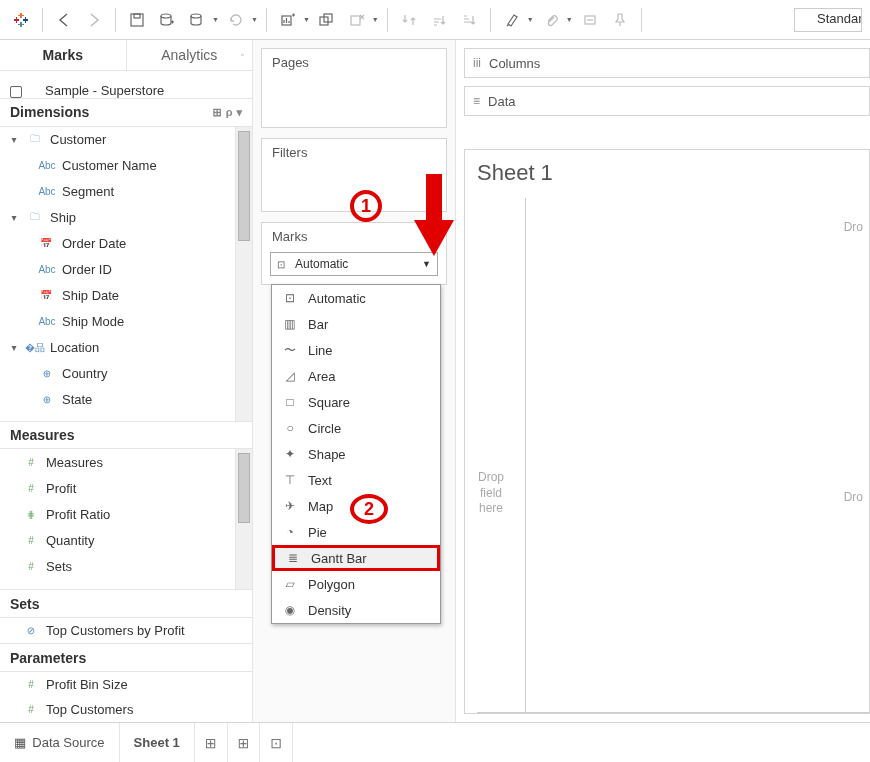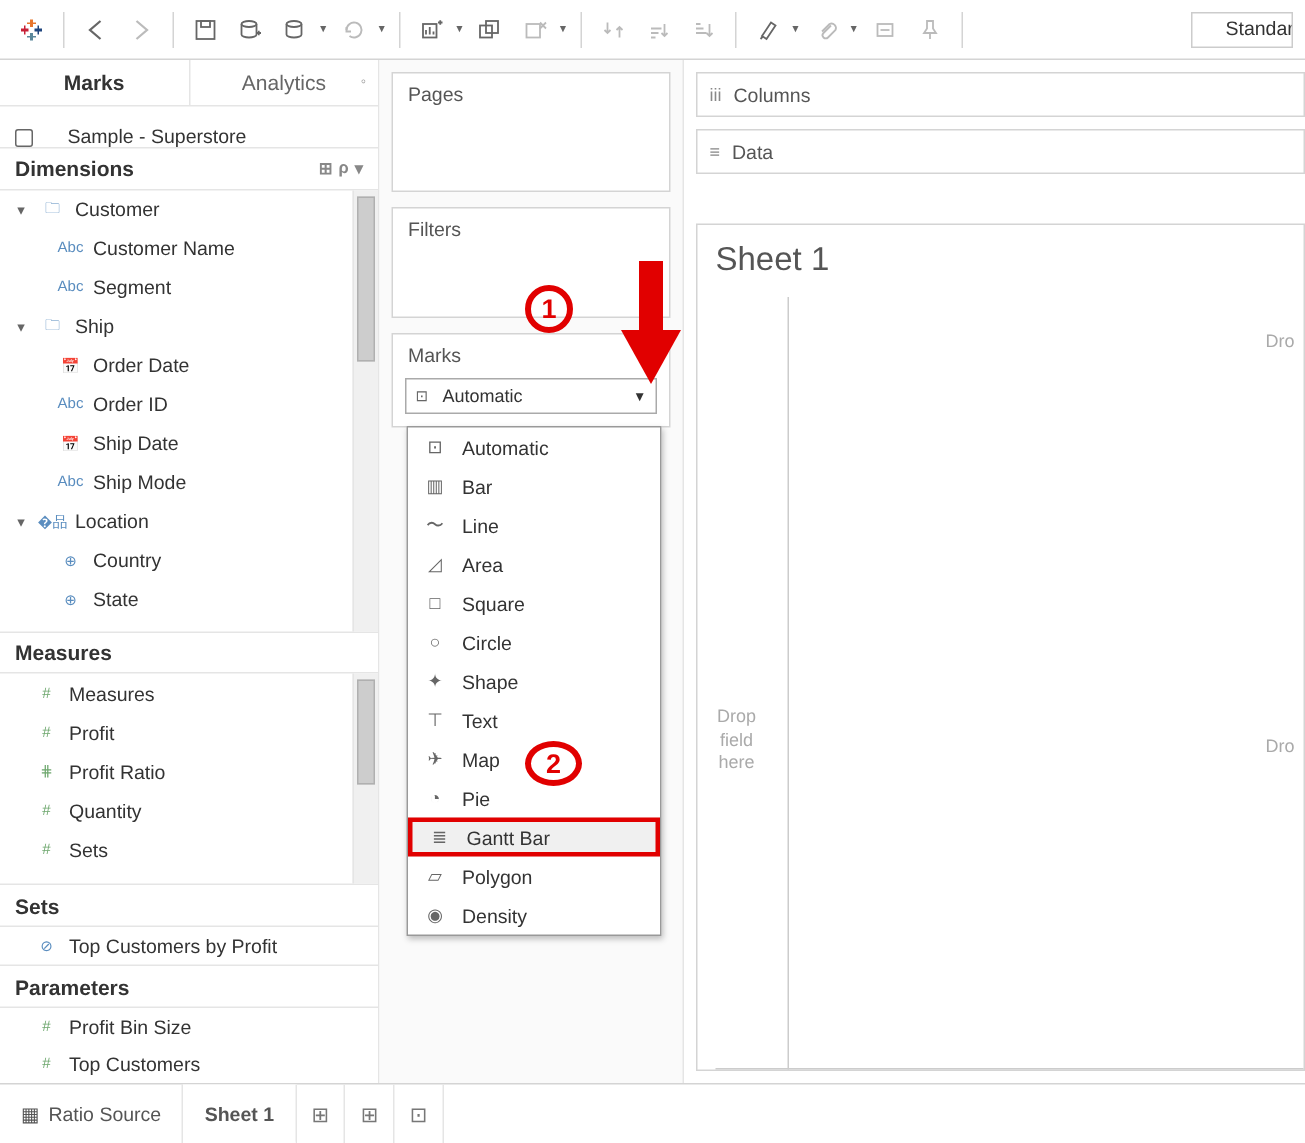--- a/index.html
+++ b/index.html
@@ -363,21 +363,21 @@
 field
 here</div>
       <div class="drop-right2">Dro</div>
     </div>
   </div>
 </div>
 
 <div class="bottombar">
   <div class="btab">
       <span>▦</span>
-      <span>Ratio Source</span>
+      <span>Data Source</span>
     </div>
   <div class="btab active">Sheet 1</div>
   <div class="btab icon">⊞</div>
   <div class="btab icon">⊞</div>
   <div class="btab icon">⊡</div>
 </div>
 
 <div class="marks-menu">
   <div class="mm-item">
       <span class="mico">⊡</span>

